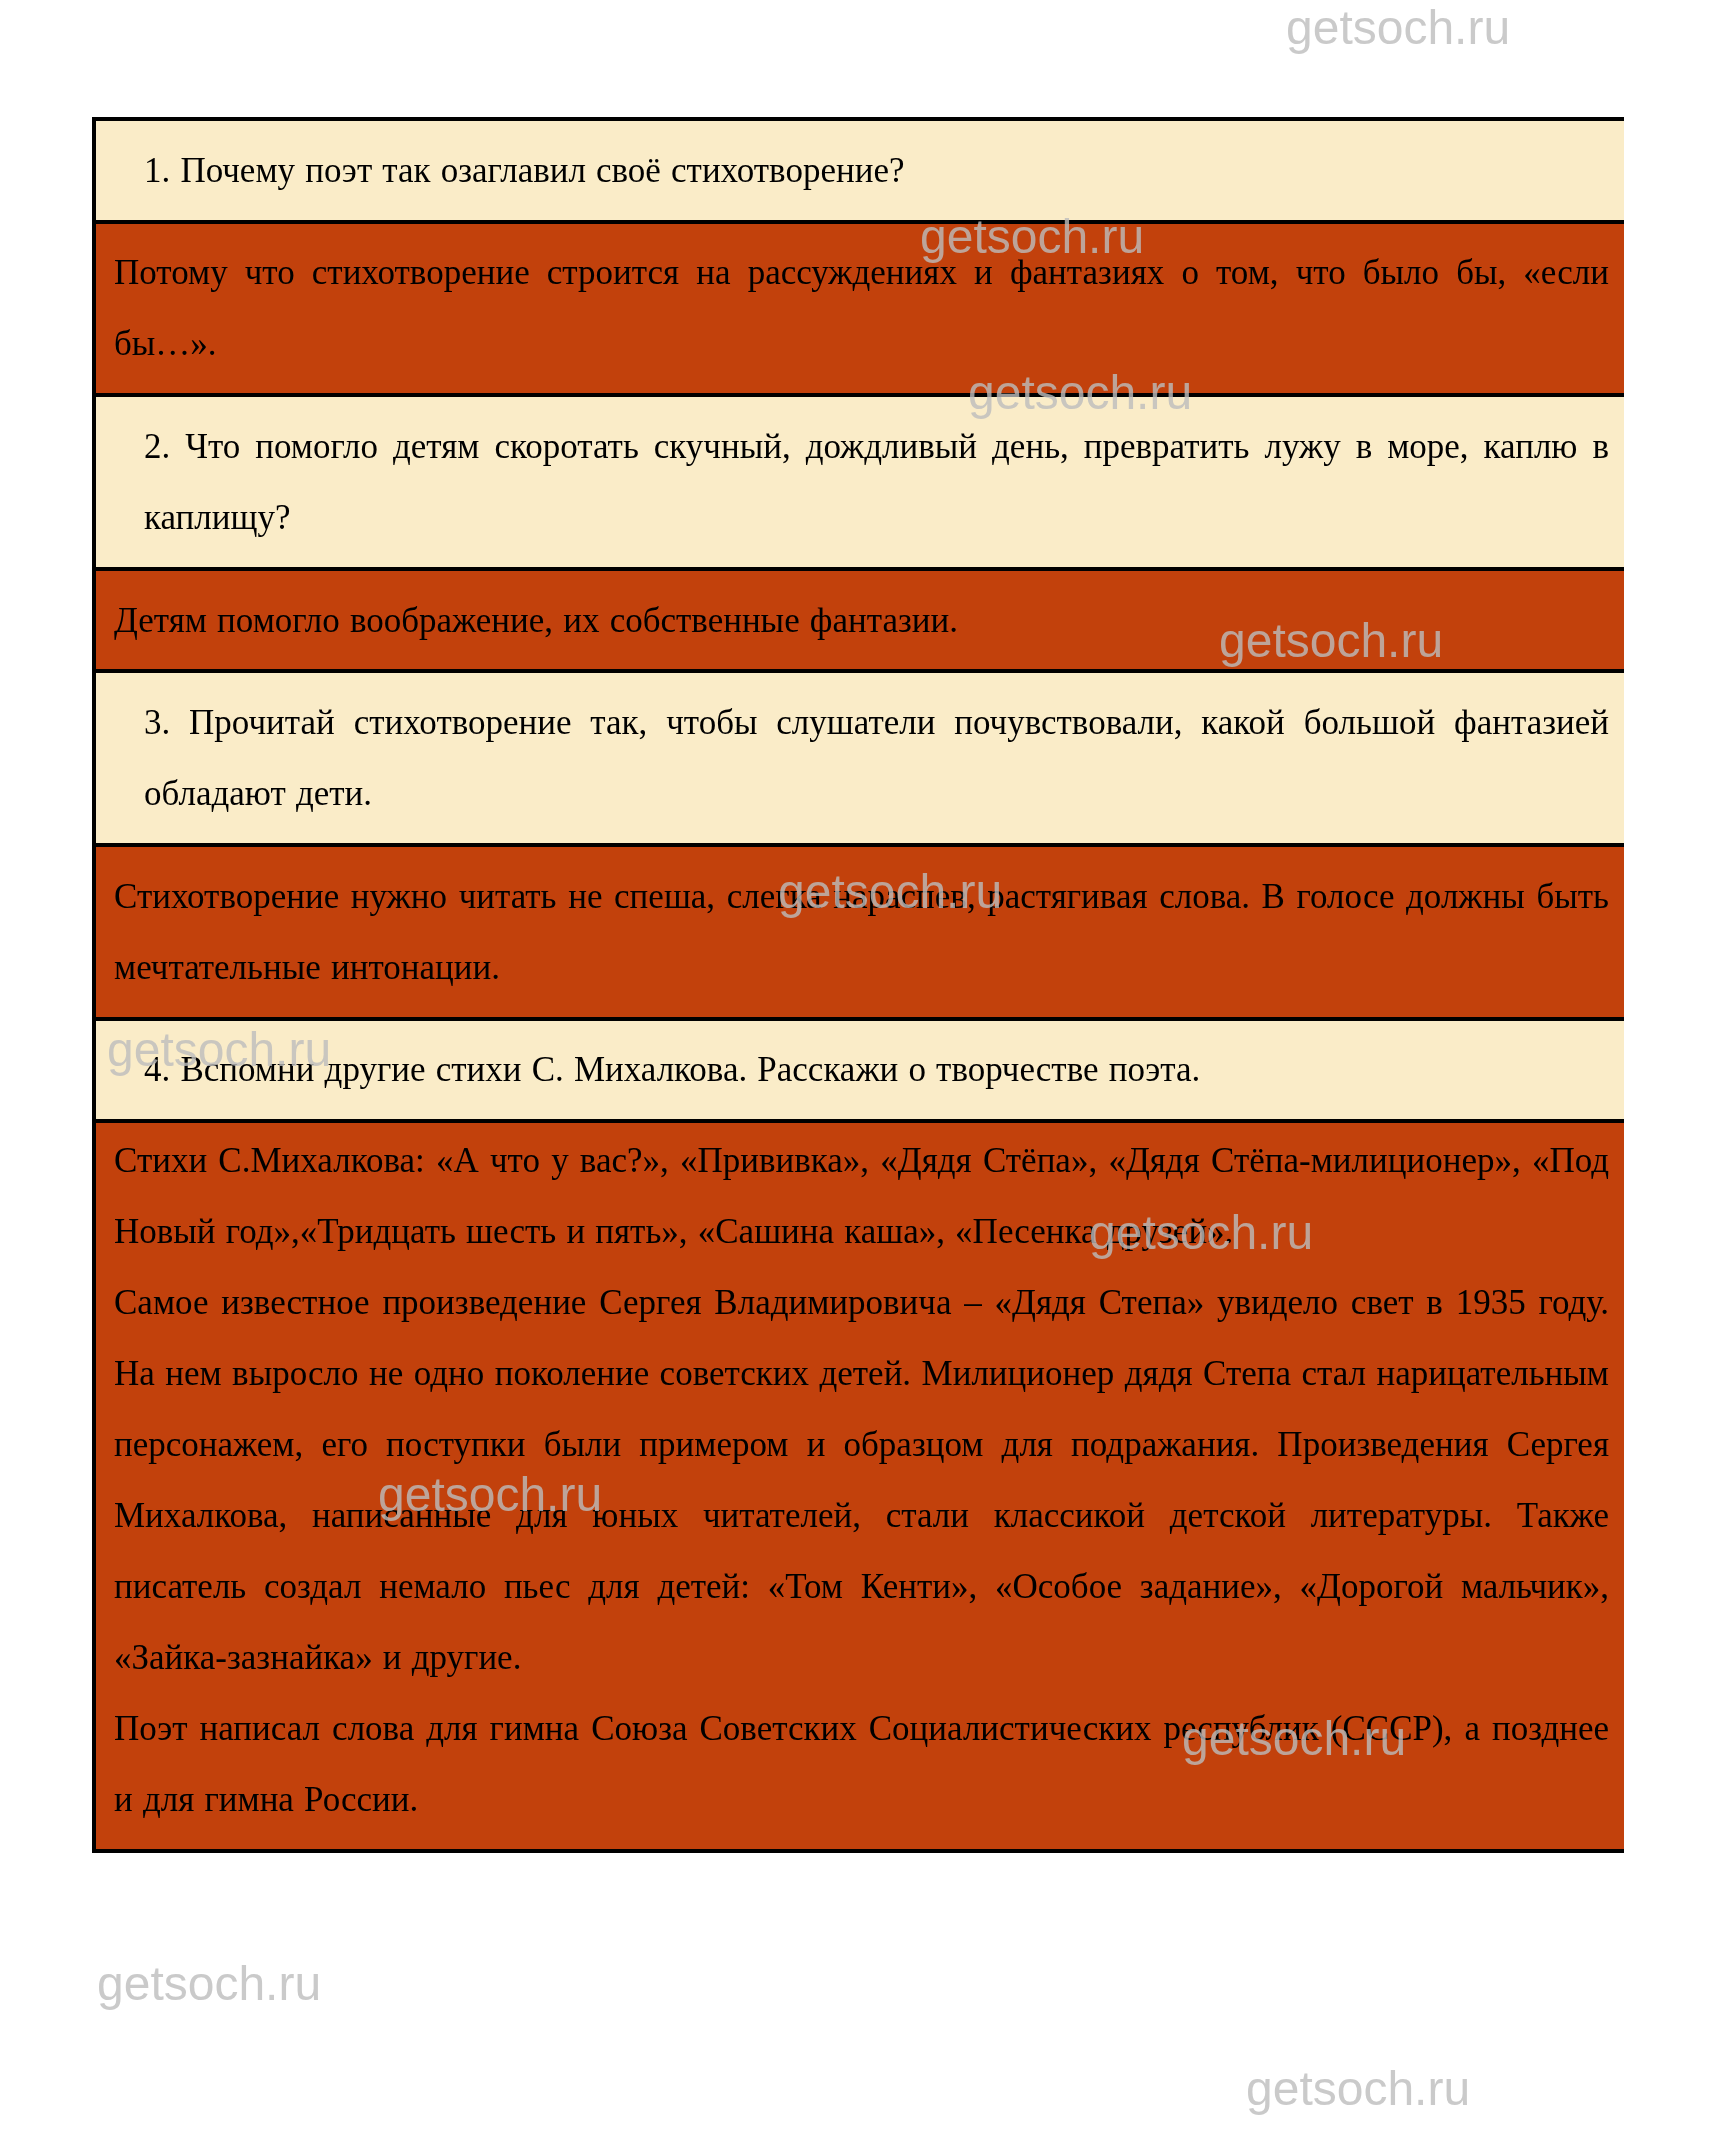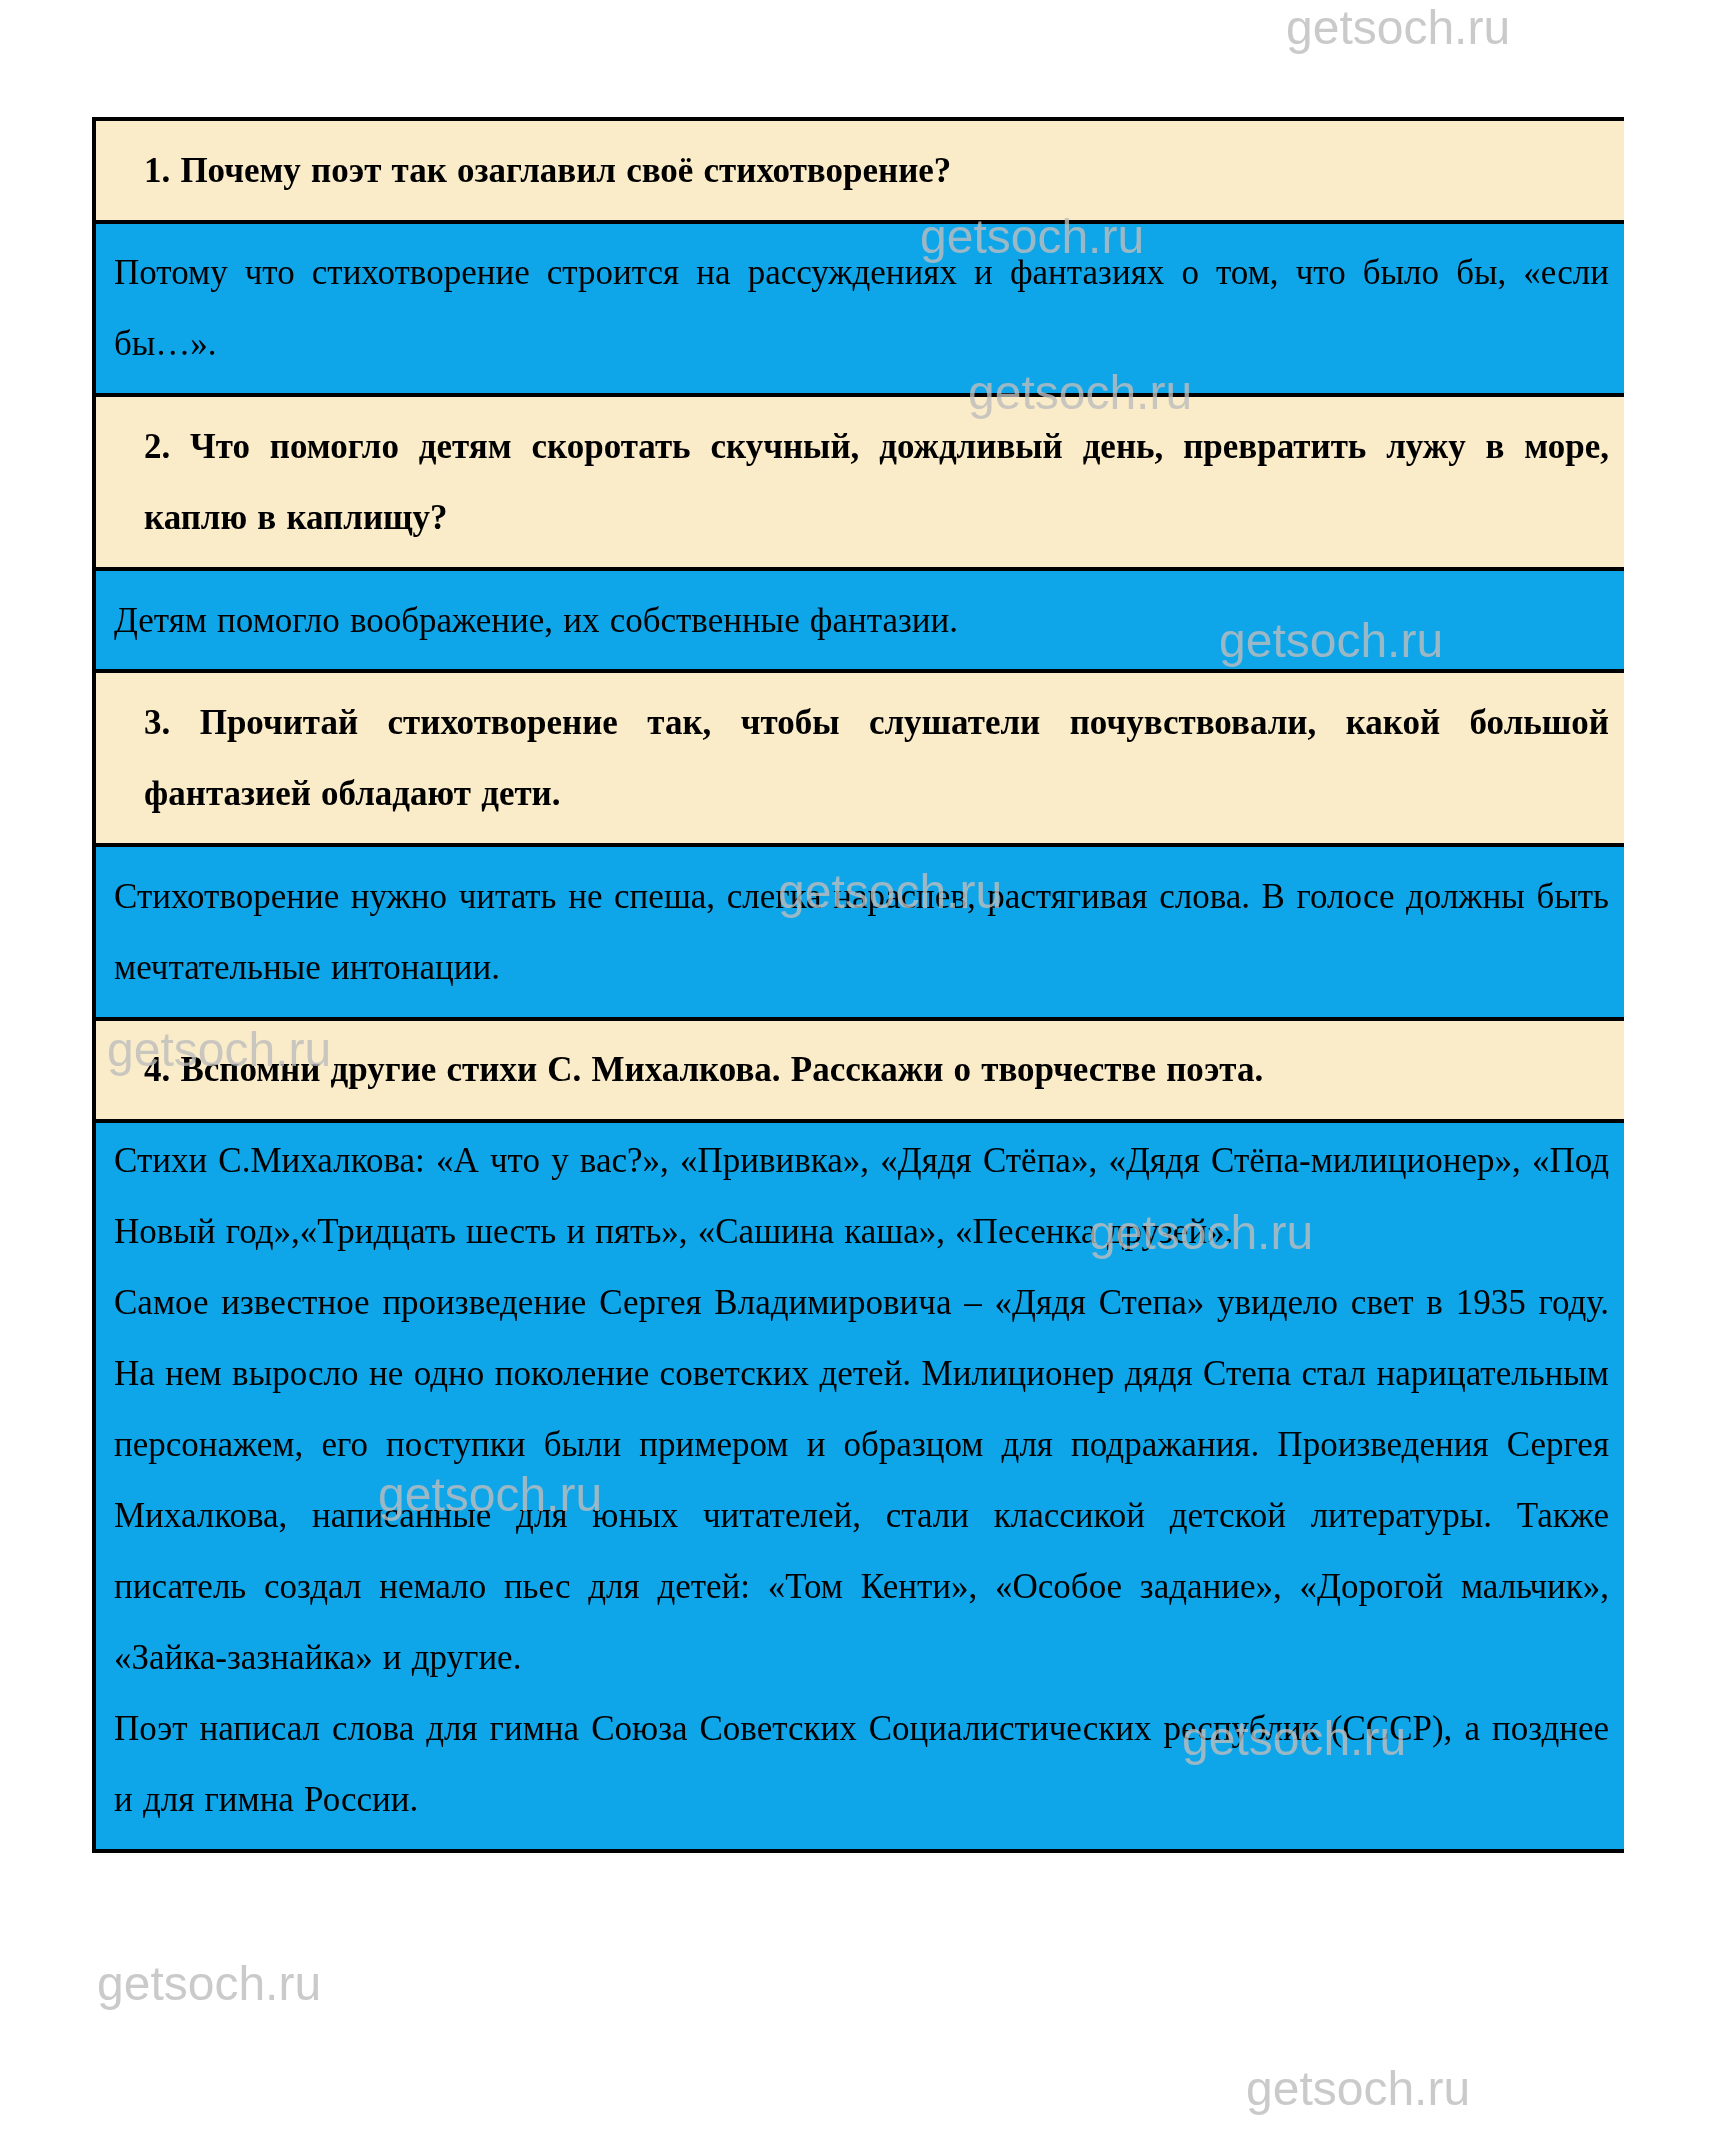--- a/index.html
+++ b/index.html
@@ -33,25 +33,25 @@
     color:#000000;
     text-align:justify;
     text-align-last:left;
     word-spacing:1.4px;
   }
   .row + .row{
     border-top:4.1px solid var(--border-color);
   }
   .row.question{
     background:var(--header-bg);
-    font-weight:bold;
+    font-weight:normal;
     padding-left:48px;
   }
   .row.answer{
-    background:#0ea5e9;
+    background:#c2410c;
     font-weight:normal;
   }
   .row.answer-long{
     padding-top:2.1px;
     padding-bottom:14px;
   }
   .row p{
     margin:0;
     text-align:justify;
     text-align-last:left;

